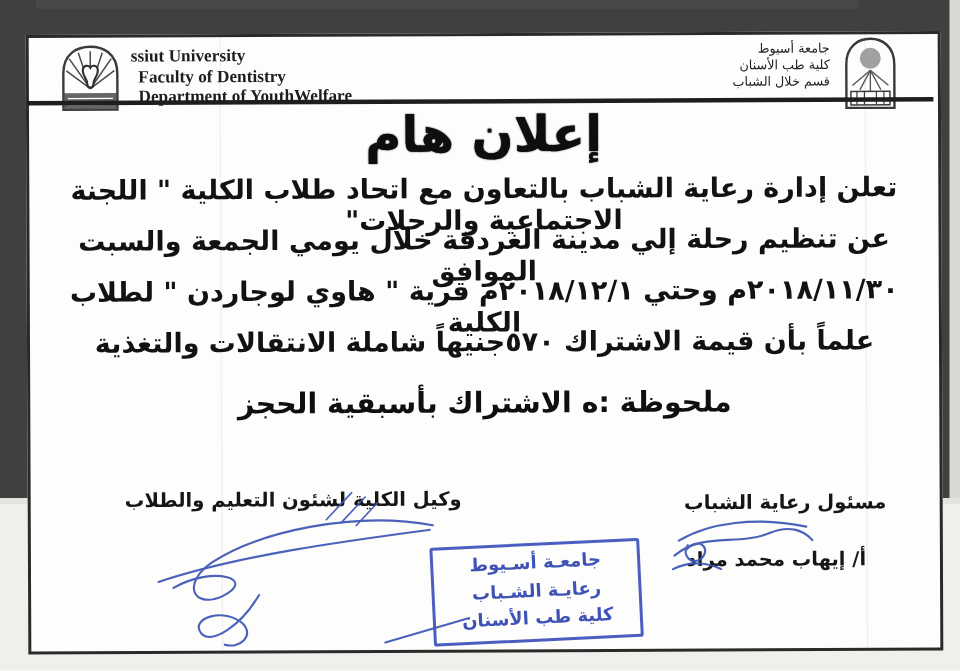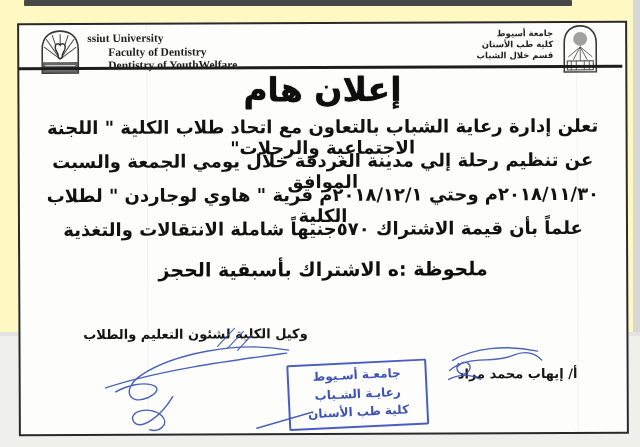--- a/index.html
+++ b/index.html
@@ -1,30 +1,30 @@
 <!DOCTYPE html>
 <html lang="ar"><head>
 <meta charset="utf-8">
 <style>
   html,body{margin:0;padding:0;}
   body{width:640px;height:447px;overflow:hidden;background:#efefec;}
-  .scan{position:relative;width:640px;height:336px;background:#fef9c3;font-family:"DejaVu Sans",sans-serif;}
+  .scan{position:relative;width:640px;height:336px;background:#404040;font-family:"DejaVu Sans",sans-serif;}
   .edge-right{position:absolute;right:0;top:0;width:7px;height:100%;background:#d8d8d4;}
   .edge-bottom{position:absolute;left:0;bottom:0;width:100%;height:4px;background:#e3e3df;}
   .topband{position:absolute;left:24px;top:0;width:548px;height:6px;background:#484848;border-radius:1px;}
   .page{position:absolute;left:18px;top:22px;width:606px;height:409px;background:#fdfdfb;
         border:2px solid #2a2a2a;transform:rotate(-0.25deg);}
   .fold{position:absolute;top:0;bottom:0;width:1px;background:rgba(0,0,0,0.05);}
   
   .logo-left{position:absolute;left:17px;top:4px;}
   .en-block{position:absolute;left:68px;top:7px;font-family:"Liberation Serif",serif;
             font-weight:bold;font-size:11.5px;line-height:13.5px;color:#1d1d1d;}
-  .en-block .l2,.en-block .l3{margin-left:21px;}
+  .en-block .l2,.en-block .l3{margin-left:5px;}
   .ar-block{position:absolute;right:72px;top:5px;font-size:8.5px;line-height:10.8px;
-            color:#222;text-align:right;font-weight:bold;}
+            color:#222;text-align:right;font-weight:normal;}
   .logo-right{position:absolute;left:538px;top:0px;}
   .rule{position:absolute;left:-1px;top:42px;width:604px;height:3px;background:#1e1e1e;}
   
   .title{position:absolute;top:46px;left:0;width:100%;text-align:center;
          font-size:33px;font-weight:900;color:#0e0e0e;letter-spacing:0px;
          text-shadow:0 0 1px #000;}
   .bline{position:absolute;left:0;width:100%;text-align:center;font-size:18px;
          font-weight:bold;color:#121212;}
   .b1{top:92px}.b2{top:126px}.b3{top:160px}.b4{top:194px}
   .note{position:absolute;top:234px;left:0;width:100%;text-align:center;
@@ -68,21 +68,21 @@
       <rect x="6" y="33" width="36" height="11" fill="#4a4a4a" opacity="0.85"></rect>
       <g stroke="#fdfdfb" stroke-width="0.8">
         <line x1="9" y1="36.5" x2="39" y2="36.5"></line>
           <line x1="9" y1="40.5" x2="39" y2="40.5"></line>
       </g>
     </svg>
 
     <div class="en-block">
       <div class="l1">ssiut University</div>
       <div class="l2">Faculty of Dentistry</div>
-      <div class="l3">Dentistry of YouthWelfare</div>
+      <div class="l3">Department of YouthWelfare</div>
     </div>
 
     <div class="ar-block" dir="rtl">
       <div>جامعة أسيوط</div>
       <div>كلية طب الأسنان</div>
       <div>قسم خلال الشباب</div>
     </div>
 
     <svg class="logo-right" width="46" height="52" viewBox="0 0 46 52">
       <path d="M7,49 L7,20 C7,8 15,3 23,3 C31,3 39,8 39,20 L39,49 Z" fill="none" stroke="#3a3a3a" stroke-width="1.6"></path>
@@ -106,20 +106,21 @@
     <div class="rule"></div>
 
     <div class="title" dir="rtl">إعلان هام</div>
     <div class="bline b1" dir="rtl">تعلن إدارة رعاية الشباب بالتعاون مع اتحاد طلاب الكلية " اللجنة الاجتماعية والرحلات"</div>
     <div class="bline b2" dir="rtl">عن تنظيم رحلة إلي مدينة الغردقة خلال يومي الجمعة والسبت الموافق</div>
     <div class="bline b3" dir="rtl">٢٠١٨/١١/٣٠م وحتي ٢٠١٨/١٢/١م قرية " هاوي لوجاردن " لطلاب الكلية</div>
     <div class="bline b4" dir="rtl">علماً بأن قيمة الاشتراك ٥٧٠جنيهاً شاملة الانتقالات والتغذية</div>
     <div class="note" dir="rtl">ملحوظة :ه الاشتراك بأسبقية الحجز</div>
 
     <div class="sigtitle sl-title" dir="rtl">وكيل الكلية لشئون التعليم والطلاب</div>
+    <div class="sigtitle sr-title" dir="rtl">مسئول رعاية الشباب</div>
     <div class="signame sr-name" dir="rtl">أ/ إيهاب محمد مراد</div>
 
     <div class="stamp" dir="rtl">
       <div>جامعـة أسـيوط</div>
       <div>رعايـة الشـباب</div>
       <div>كلية طب الأسنان</div>
     </div>
 
     <svg class="ink" width="606" height="409" viewBox="0 0 606 409">
       <g fill="none" stroke="#3b55b5" stroke-width="1.4" stroke-linecap="round" opacity="0.92">

